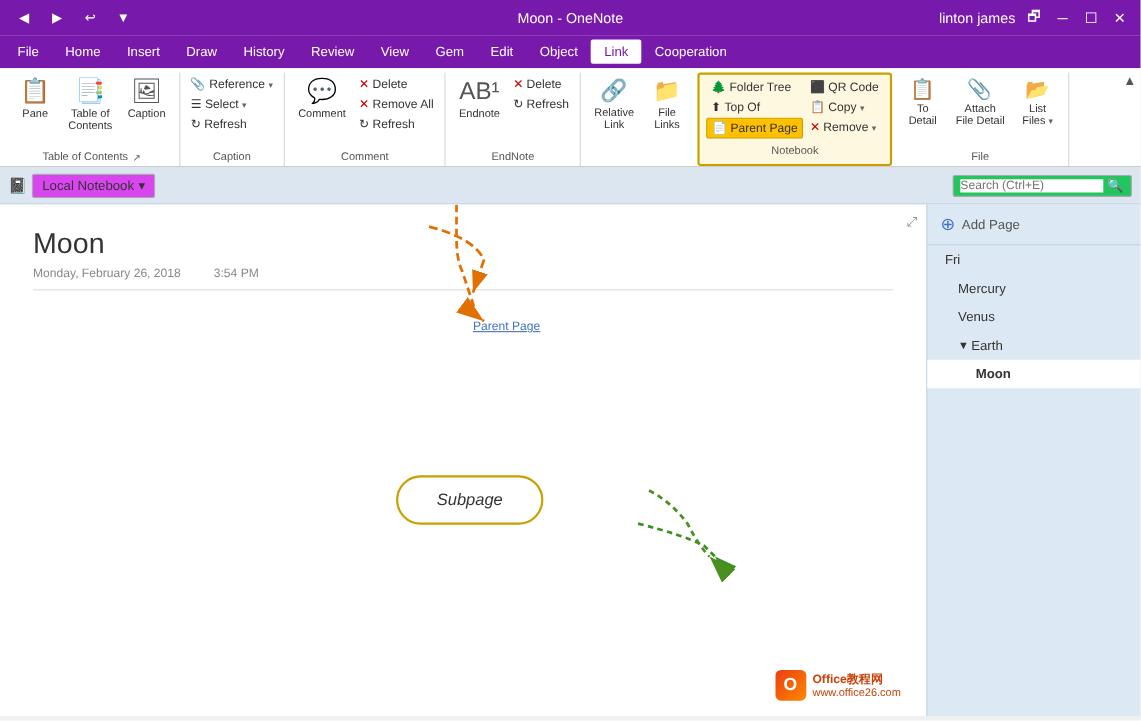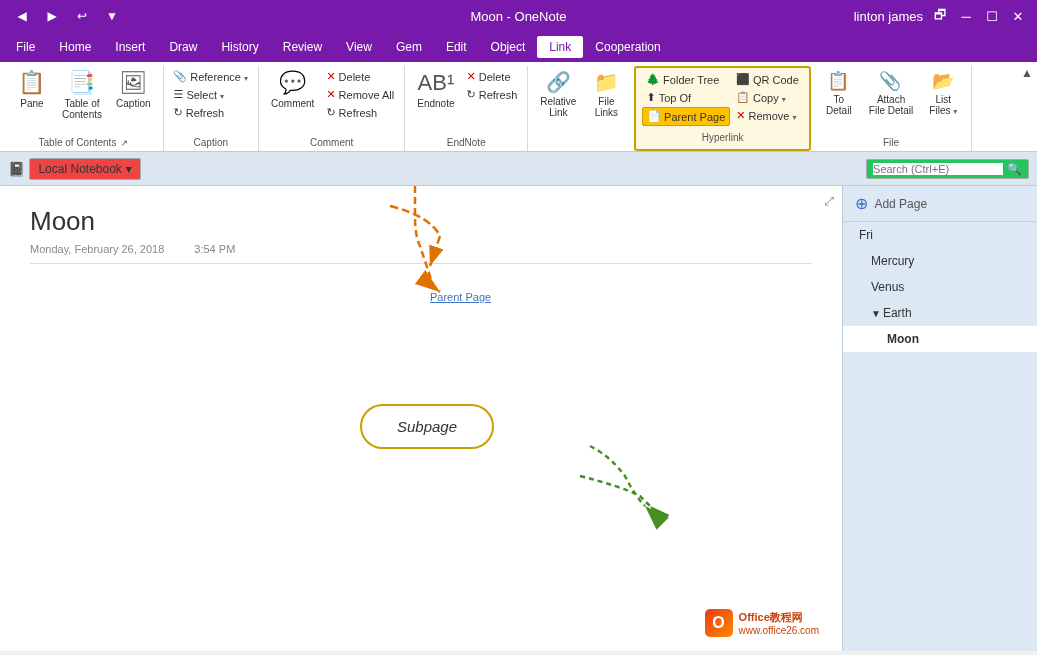--- a/index.html
+++ b/index.html
@@ -124,21 +124,21 @@
       display: flex;
       align-items: center;
       padding: 0 8px;
       border-bottom: 1px solid #b8cce0;
       gap: 4px;
     }
     .notebook-selector {
       display: flex;
       align-items: center;
       gap: 4px;
-      background: #ef4444;
+      background: #d946ef;
       border: 1px solid #aaa;
       border-radius: 2px;
       padding: 3px 8px;
       cursor: pointer;
       font-size: 12px;
       color: #333;
     }
     .tab {
       background: #b8d4e8;
       border-radius: 3px 3px 0 0;
@@ -414,21 +414,21 @@
         <div class="ribbon-btn-small">
           <span>📋</span>
           <span>Copy <span class="dropdown-arrow">▾</span></span>
         </div>
         <div class="ribbon-btn-small">
           <span style="color:#c00;">✕</span>
           <span>Remove <span class="dropdown-arrow">▾</span></span>
         </div>
       </div>
     </div>
-    <div class="ribbon-group-label">Hyperlink</div>
+    <div class="ribbon-group-label">Notebook</div>
   </div>
 
   <div class="ribbon-group">
     <div class="ribbon-group-content">
       <div class="ribbon-btn-large">
         <div class="icon-large" style="font-size:18px;">📋</div>
         <span>To<br>Detail</span>
       </div>
       <div class="ribbon-btn-large">
         <div class="icon-large" style="font-size:18px;">📎</div>
@@ -495,21 +495,21 @@
         <marker id="ah-green2" markerWidth="10" markerHeight="7" refX="0" refY="3.5" orient="auto">
           <polygon points="10 0, 0 3.5, 10 7" fill="#4a9020"></polygon>
         </marker>
       </defs>
 
       <path d="M 415,0 L 415,30 Q 415,50 420,60 L 430,90 Q 432,100 440,106" stroke="#e07000" stroke-width="2.5" stroke-dasharray="7,4" fill="none" marker-end="url(#ah-orange2)"></path>
 
       <path d="M 590,260 Q 610,270 625,290 Q 635,310 645,320" stroke="#4a9020" stroke-width="2.5" stroke-dasharray="5,4" fill="none" marker-end="url(#ah-green2)"></path>
     </svg>
 
-    <div style="position:absolute;top:218px;left:360px;background:white;border:2px solid #c8a000;border-radius:40px;padding:12px 35px;font-size:15px;color:#333;font-style:italic;">Subpage</div>
+    <div style="position:absolute;top:246px;left:360px;background:white;border:2px solid #c8a000;border-radius:40px;padding:12px 35px;font-size:15px;color:#333;font-style:italic;">Subpage</div>
 
     <div style="position:absolute;bottom:10px;right:15px;display:flex;align-items:center;gap:6px;background:rgba(255,255,255,0.8);padding:4px 8px;border-radius:4px;">
       <div class="o365-icon" style="background:linear-gradient(135deg,#ea3e12,#ff8800);width:28px;height:28px;border-radius:5px;display:flex;align-items:center;justify-content:center;color:white;font-size:16px;font-weight:bold;">O</div>
       <div>
         <div style="font-size:11px;color:#c8420a;font-weight:bold;">Office教程网</div>
         <div style="font-size:10px;color:#c8420a;">www.office26.com</div>
       </div>
     </div>
   </div>
 

